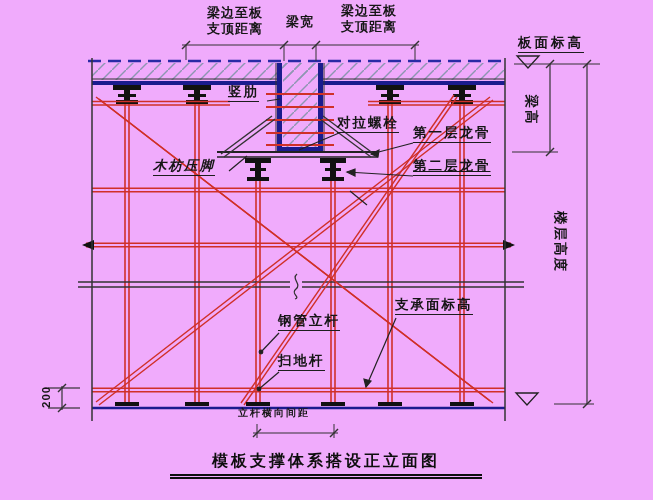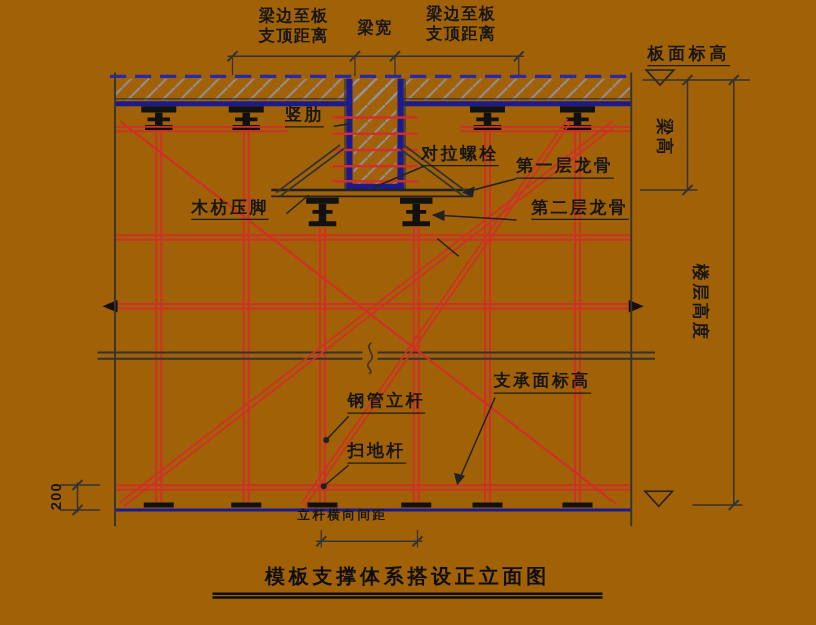--- a/index.html
+++ b/index.html
@@ -1,19 +1,19 @@
 <!DOCTYPE html>
 <html><head>
 <meta charset="utf-8">
 <style>
   html,body{margin:0;padding:0;}
   .stage{
     position:relative;
     width:653px;height:500px;
-    background:#a16207;
+    background:#f0abfc;
     font-family:"Liberation Sans", sans-serif;
     overflow:hidden;
   }
   .stage svg{position:absolute;left:0;top:0;}
   .lbl{
     position:absolute;
     color:#161616;
     font-weight:bold;
     font-size:13.5px;
     letter-spacing:2px;
@@ -250,22 +250,22 @@
 
   <div class="lbl dimlabel" style="left:188px;top:5px;width:94px;">梁边至板
 支顶距离</div>
   <div class="lbl dimlabel" style="left:280px;top:14px;width:40px;">梁宽</div>
   <div class="lbl dimlabel" style="left:322px;top:3px;width:94px;">梁边至板
 支顶距离</div>
 
   <div class="lbl ul" style="left:228px;top:84px;">竖肋</div>
   <div class="lbl ul" style="left:337px;top:115px;">对拉螺栓</div>
   <div class="lbl ul" style="left:413px;top:125px;">第一层龙骨</div>
-  <div class="lbl ul" style="left:425px;top:158px;">第二层龙骨</div>
-  <div class="lbl ul" style="left:153px;top:158px;">木枋压脚</div>
+  <div class="lbl ul" style="left:413px;top:158px;text-decoration:underline;">第二层龙骨</div>
+  <div class="lbl ul" style="left:153px;top:158px;font-style:italic;">木枋压脚</div>
   <div class="lbl ul" style="left:395px;top:297px;">支承面标高</div>
   <div class="lbl ul" style="left:278px;top:313px;">钢管立杆</div>
   <div class="lbl ul" style="left:278px;top:353px;">扫地杆</div>
   <div class="lbl" style="left:238px;top:407px;font-size:10px;">立杆横向间距</div>
 
   <div class="lbl ul" style="left:518px;top:35px;letter-spacing:3px;text-align:center;">板面标高</div>
   <div class="lbl rot90" style="left:511px;top:102px;width:40px;">梁高</div>
   <div class="lbl rot90" style="left:528px;top:234px;width:64px;">楼层高度</div>
   <div class="lbl rotm90" style="left:30px;top:390px;width:34px;">200</div>
 

